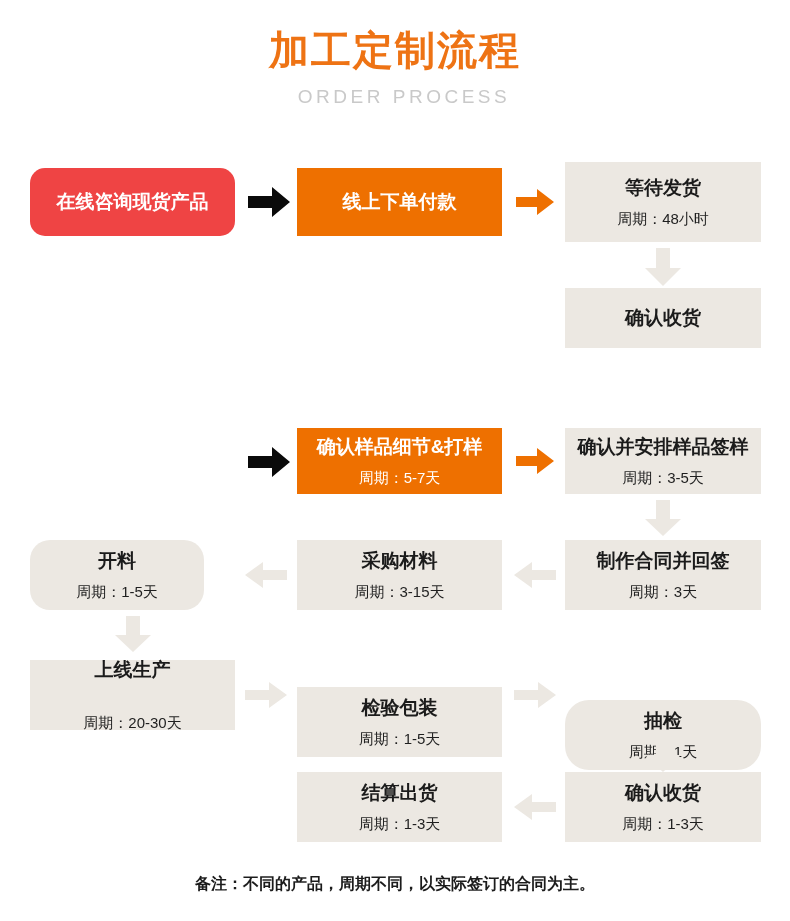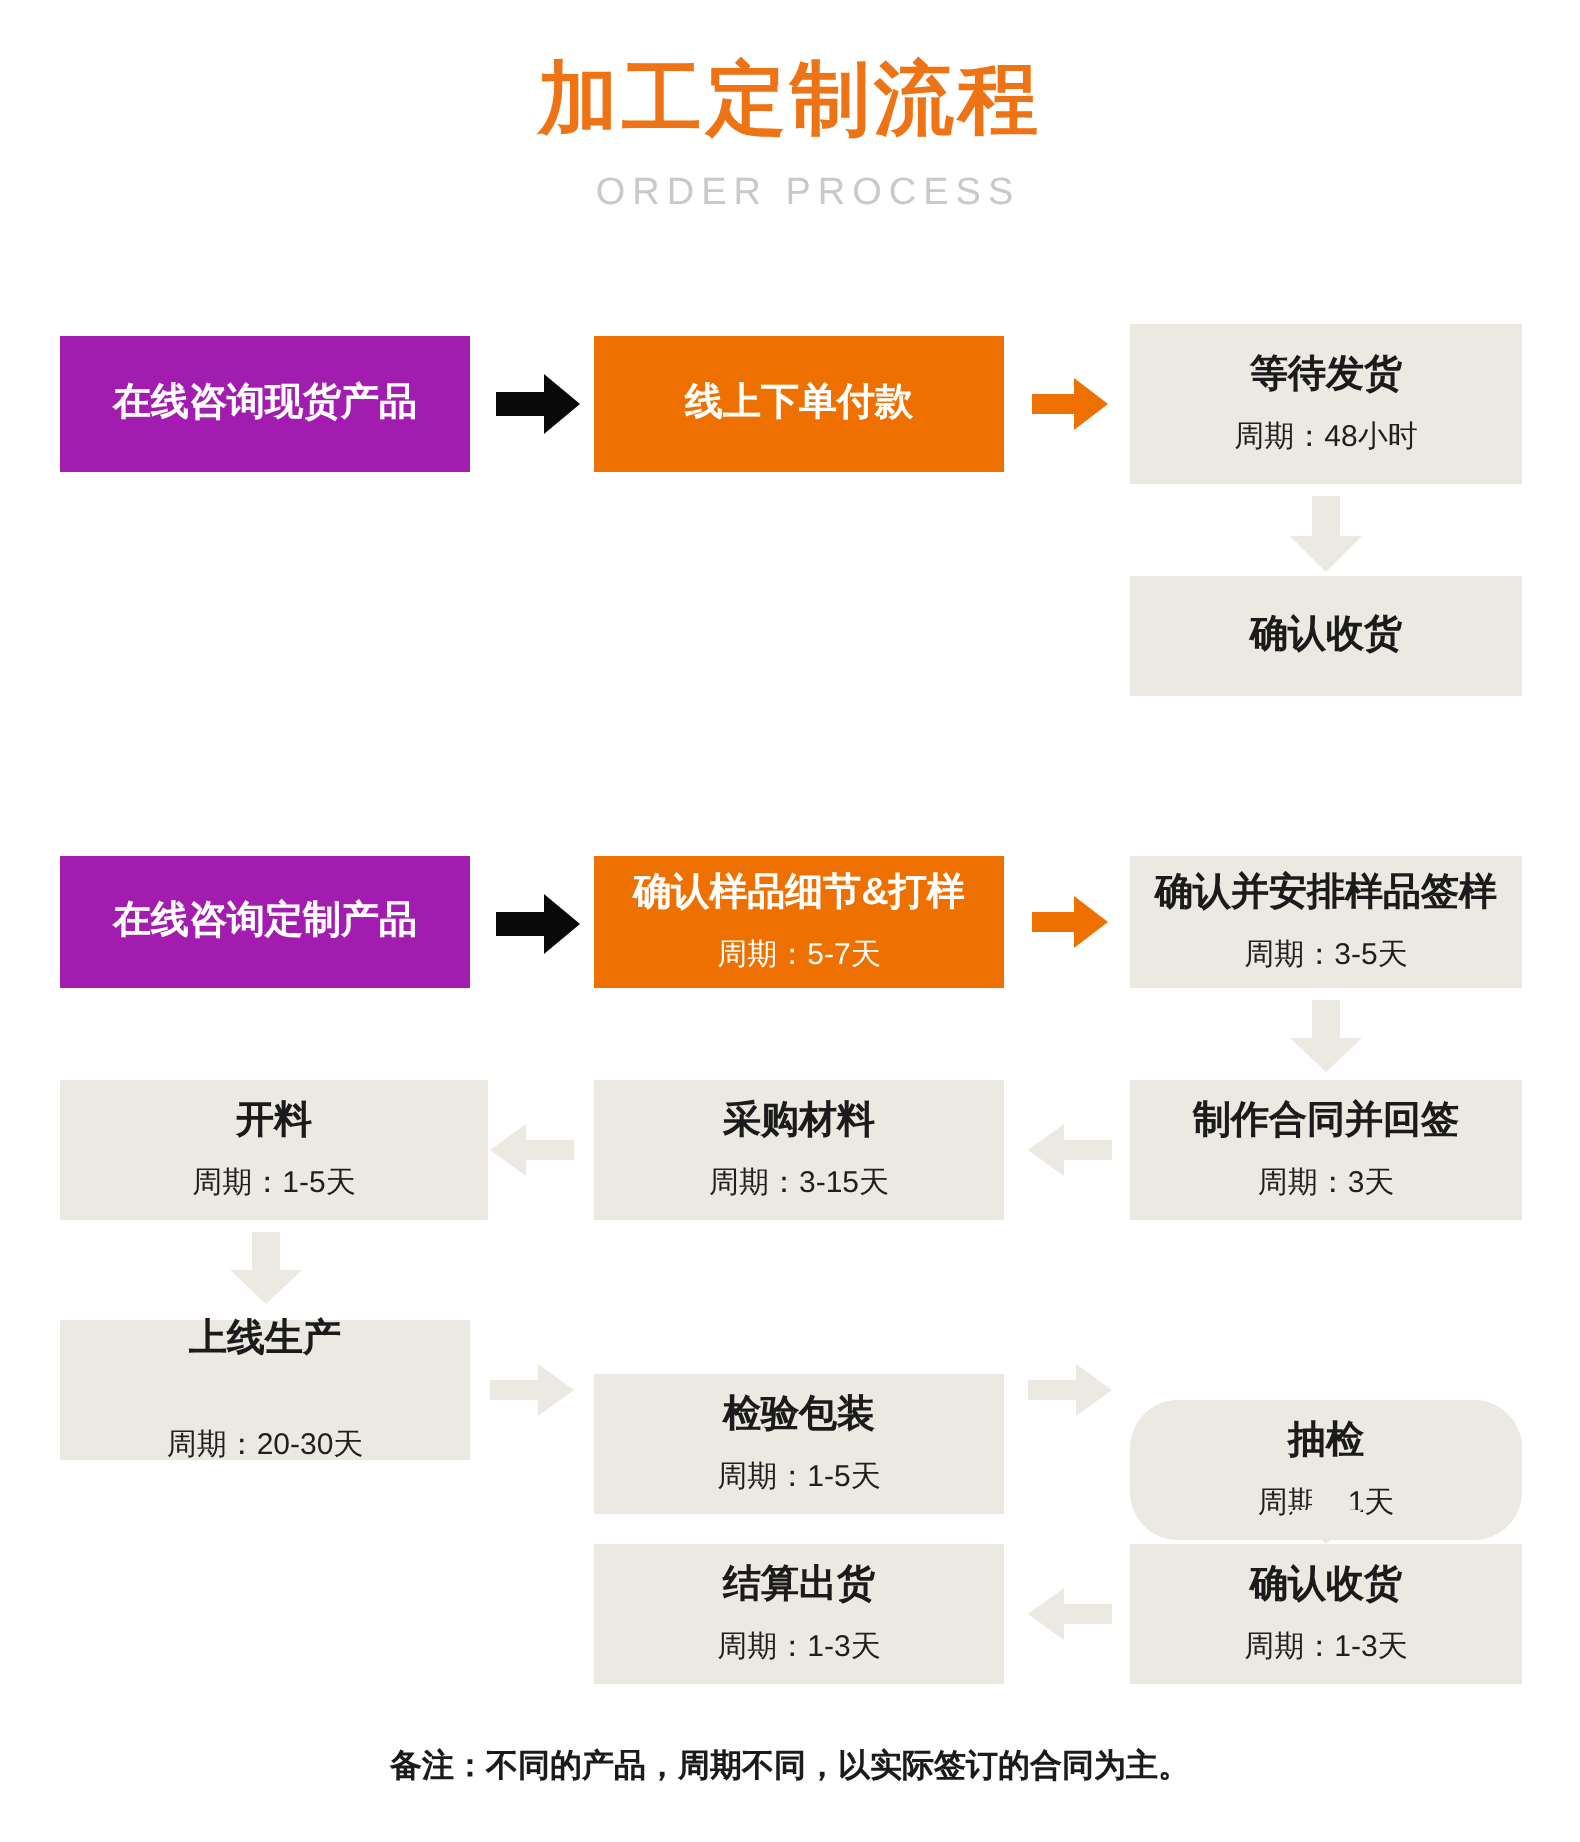--- a/index.html
+++ b/index.html
@@ -53,21 +53,21 @@
   }
   .box .b-sub {
     font-size: 15px;
     font-weight: 400;
     line-height: 22px;
     margin-top: 7px;
     white-space: nowrap;
   }
   .box.single .b-title { margin-top: 0; }
 
-  .box.dark { background: #a21caf; }
+  .box.dark { background: #ef4444; border-radius: 15px; }
   .box.dark .b-title { color: #ffffff; }
 
   .box.orange { background: #EE7000; }
   .box.orange .b-title { color: #ffffff; }
   .box.orange .b-sub { color: #ffffff; }
 
   .box.gray { background: #ece8e2; }
   .box.gray .b-title { color: #1b1b1b; }
   .box.gray .b-sub { color: #1f1f1f; }
 
@@ -126,23 +126,20 @@
   <div class="arrow" style="left:645px; top:248px; width:36px; height:38px;">
     <svg viewBox="0 0 36 38" preserveAspectRatio="none" aria-hidden="true">
       <polygon points="11,0 25,0 25,20 36,20 18,38 0,20 11,20" fill="#ece8e2"></polygon>
     </svg>
   </div>
 
   <div class="box gray single" style="left:565px; top:288px; width:196px; height:60px;justify-content:center;">
     <div class="b-title">确认收货</div>
   </div>
 
-  <div class="box dark single" style="left:30px; top:428px; width:205px; height:66px;">
-    <div class="b-title">在线咨询定制产品</div>
-  </div>
 
   <div class="arrow" style="left:248px; top:446px; width:42px; height:32px;">
     <svg viewBox="0 0 42 32" preserveAspectRatio="none" aria-hidden="true">
       <polygon points="0,10 24,10 24,1 42,16 24,31 24,22 0,22" fill="#0a0a0a"></polygon>
     </svg>
   </div>
 
   <div class="box orange" style="left:297px; top:428px; width:205px; height:66px;">
     <div class="b-title">确认样品细节&amp;打样</div>
     <div class="b-sub">周期：5-7天</div>
@@ -180,21 +177,21 @@
     <div class="b-title">采购材料</div>
     <div class="b-sub">周期：3-15天</div>
   </div>
 
   <div class="arrow" style="left:245px; top:561px; width:42px; height:28px;">
     <svg viewBox="0 0 42 28" preserveAspectRatio="none" aria-hidden="true">
       <polygon points="42,9 18,9 18,1 0,14 18,27 18,19 42,19" fill="#ece8e2"></polygon>
     </svg>
   </div>
 
-  <div class="box gray" style="left:30px; top:540px; width:214px; height:70px;">
+  <div class="box gray" style="left:30px; top:540px; width:174px; height:70px;border-radius:20px;">
     <div class="b-title">开料</div>
     <div class="b-sub">周期：1-5天</div>
   </div>
 
   <div class="arrow" style="left:115px; top:616px; width:36px; height:36px;">
     <svg viewBox="0 0 36 36" preserveAspectRatio="none" aria-hidden="true">
       <polygon points="11,0 25,0 25,19 36,19 18,36 0,19 11,19" fill="#ece8e2"></polygon>
     </svg>
   </div>
 

